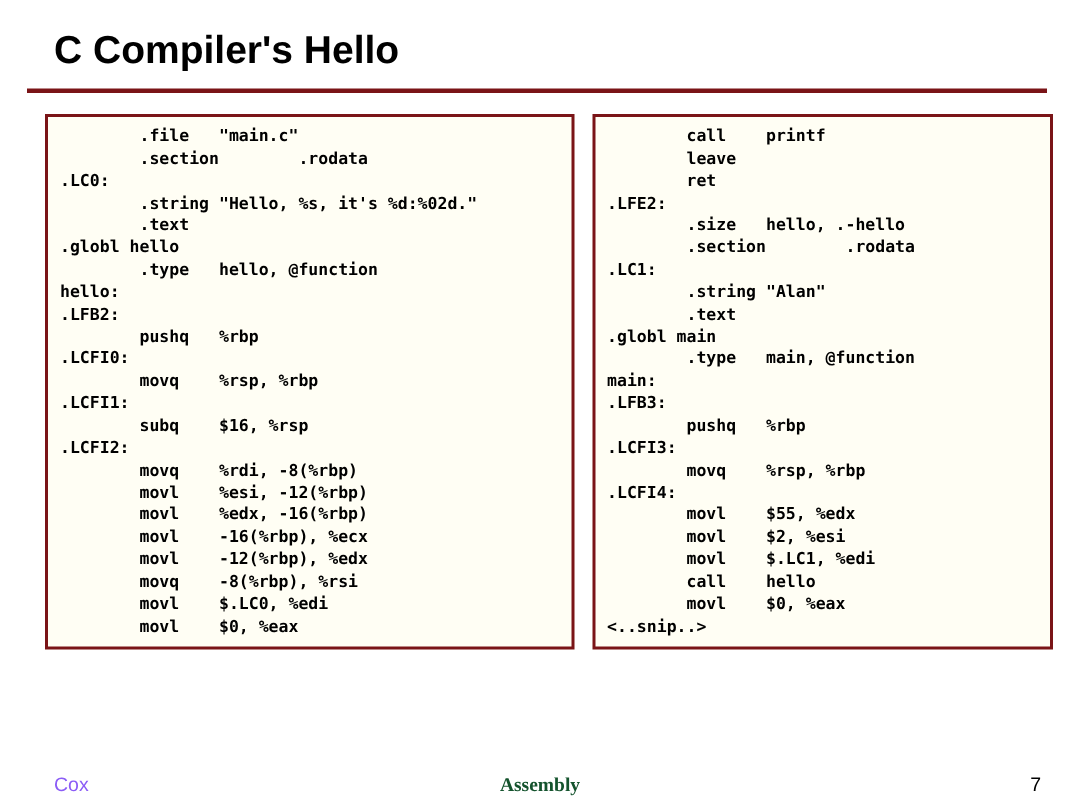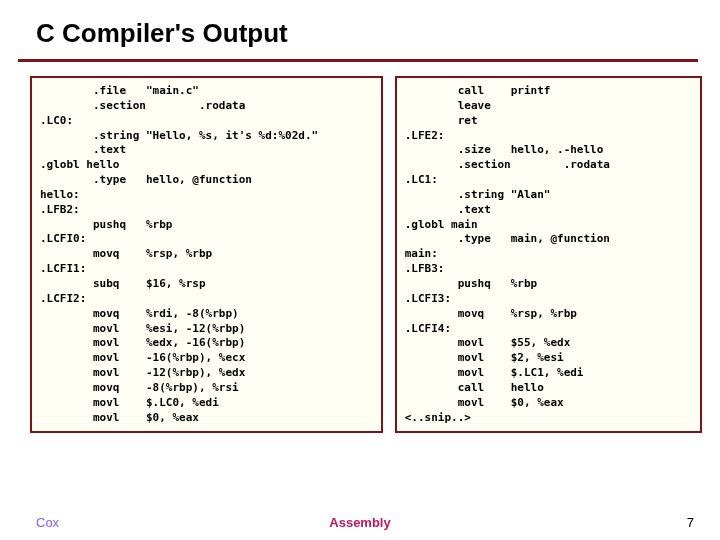--- a/index.html
+++ b/index.html
@@ -50,33 +50,34 @@
     left: 0;
     width: 100%;
     display: flex;
     justify-content: space-between;
     align-items: center;
     padding: 0 26px 0 36px;
     font-size: 13px;
   }
   .footer-left { color: #8b5cf6; }
   .footer-center {
-    color: #be185d;
+    color: #14532d;
     font-weight: bold;
     position: absolute;
     left: 50%;
     transform: translateX(-50%);
+    font-family: Liberation Serif, serif;
   }
   .footer-right { color: #000; }
 </style>
 </head>
 <body>
 
 <div class="title-wrap">
-  <div class="title">C Compiler's Output</div>
+  <div class="title">C Compiler's Hello</div>
 </div>
 <div class="title-underline"></div>
 
 <div class="codes">
   <div class="codebox left-box">
     <pre>        .file   "main.c"
         .section        .rodata
 .LC0:
         .string "Hello, %s, it's %d:%02d."
         .text

